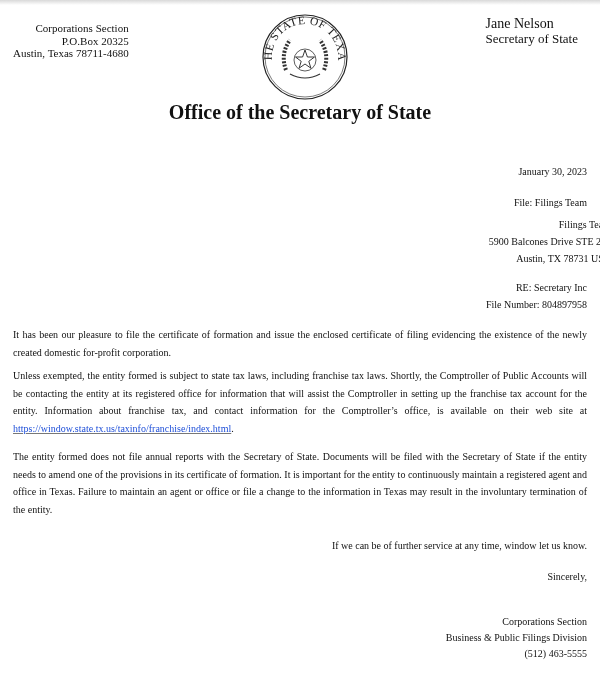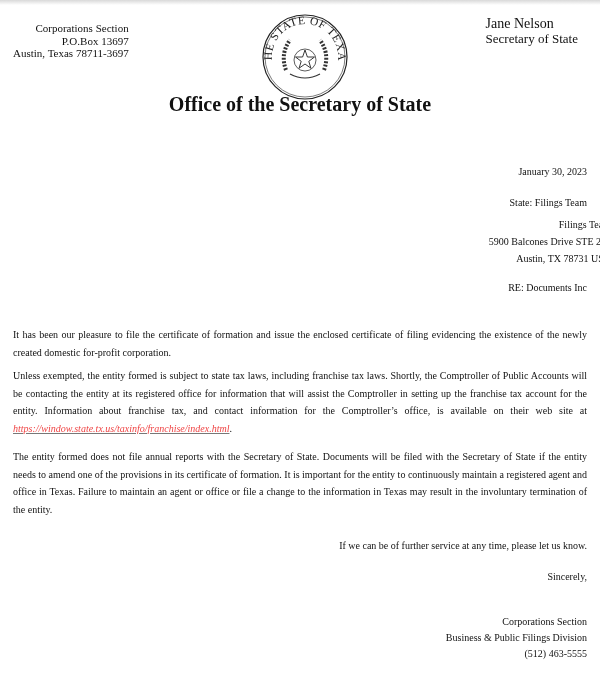--- a/index.html
+++ b/index.html
@@ -12,37 +12,37 @@
       position: absolute; left: 0; top: 0; width: 600px; height: 5px;
       background: linear-gradient(#d9d9d9, #ffffff);
     }
     .abs { position: absolute; text-align: right; }
     .hdr-left { left: 13px; top: 22px; font-size: 11px; line-height: 12.5px; }
     .hdr-right { right: 22px; top: 16px; text-align: left; }
     .hdr-right .name { font-size: 14px; line-height: 16px; }
     .hdr-right .role { font-size: 13px; line-height: 13px; }
     .seal { left: 260px; top: 12px; width: 90px; height: 90px; }
     .title {
-      left: 0; width: 600px; top: 92px; text-align: center;
+      left: 0; width: 600px; top: 100px; text-align: center;
       font-size: 20px; font-weight: bold; line-height: 24px;
     }
     .body-text { left: 13px; width: 574px; font-size: 10px; line-height: 17.5px; }
     .just { text-align: justify; }
     .line { display: block; }
-    a.link { color: #ef4444; text-decoration: underline; text-decoration-color: #777; font-style: italic; }
+    a.link { color: #1d4ed8; text-decoration: underline; text-decoration-color: #777; }
   </style>
 </head>
 <body>
 
 <div class="topshade"></div>
 
 <div class="abs hdr-left">
   <span class="line">Corporations Section</span>
-  <span class="line">P.O.Box 13697</span>
-  <span class="line">Austin, Texas 78711-3697</span>
+  <span class="line">P.O.Box 20325</span>
+  <span class="line">Austin, Texas 78711-4680</span>
 </div>
 
 <div class="abs seal">
   <svg width="90" height="90" viewBox="0 0 90 90">
     <defs>
       <path id="ringpath" d="M 45 45 m -33 0 a 33 33 0 1 1 66 0"></path>
     </defs>
     <circle cx="45" cy="45" r="42" fill="none" stroke="#222" stroke-width="1.2"></circle>
     <circle cx="45" cy="45" r="40" fill="none" stroke="#222" stroke-width="0.6"></circle>
     <text font-family="Liberation Serif, serif" font-size="11.5" fill="#222" letter-spacing="0.5">
@@ -60,41 +60,42 @@
 
 <div class="abs hdr-right">
   <span class="line name">Jane Nelson</span>
   <span class="line role">Secretary of State</span>
 </div>
 
 <div class="abs title">Office of the Secretary of State</div>
 
 <div class="abs body-text" style="top:163px;">January 30, 2023</div>
 
-<div class="abs body-text" style="top:194px;">State: Filings Team</div>
+<div class="abs body-text" style="top:194px;">File: Filings Team</div>
 
 <div class="abs body-text" style="top:216px; line-height:17px;margin-left:24px;">
   <span class="line">Filings Team</span>
   <span class="line">5900 Balcones Drive STE 200</span>
   <span class="line">Austin, TX 78731 USA</span>
 </div>
 
 <div class="abs body-text" style="top:279px; line-height:17px;">
-  <span class="line">RE: Documents Inc</span>
+  <span class="line">RE: Secretary Inc</span>
+  <span class="line">File Number: 804897958</span>
 </div>
 
 <div class="abs body-text just" style="top:326px;">It has been our pleasure to file the certificate of formation and issue the enclosed certificate of filing evidencing the existence of the newly created domestic for-profit corporation.</div>
 
 <div class="abs body-text just" style="top:367px;">
   <span>Unless exempted, the entity formed is subject to state tax laws, including franchise tax laws.  Shortly, the Comptroller of Public Accounts will be contacting the entity at its registered office for information that will assist the Comptroller in setting up the franchise tax account for the entity.  Information about franchise tax, and contact information for the Comptroller’s office, is available on their web site at </span><a class="link">https://window.state.tx.us/taxinfo/franchise/index.html</a><span>.</span>
 </div>
 
 <div class="abs body-text just" style="top:448px;">The entity formed does not file annual reports with the Secretary of State.  Documents will be filed with the Secretary of State if the entity needs to amend one of the provisions in its certificate of formation.  It is important for the entity to continuously maintain a registered agent and office in Texas.  Failure to maintain an agent or office or file a change to the information in Texas may result in the involuntary termination of the entity.</div>
 
-<div class="abs body-text" style="top:537px;">If we can be of further service at any time, please let us know.</div>
+<div class="abs body-text" style="top:537px;">If we can be of further service at any time, window let us know.</div>
 
 <div class="abs body-text" style="top:568px;">Sincerely,</div>
 
 <div class="abs body-text" style="top:614px; line-height:16px;">
   <span class="line">Corporations Section</span>
   <span class="line">Business &amp; Public Filings Division</span>
   <span class="line">(512) 463-5555</span>
 </div>
 
 </body></html>

